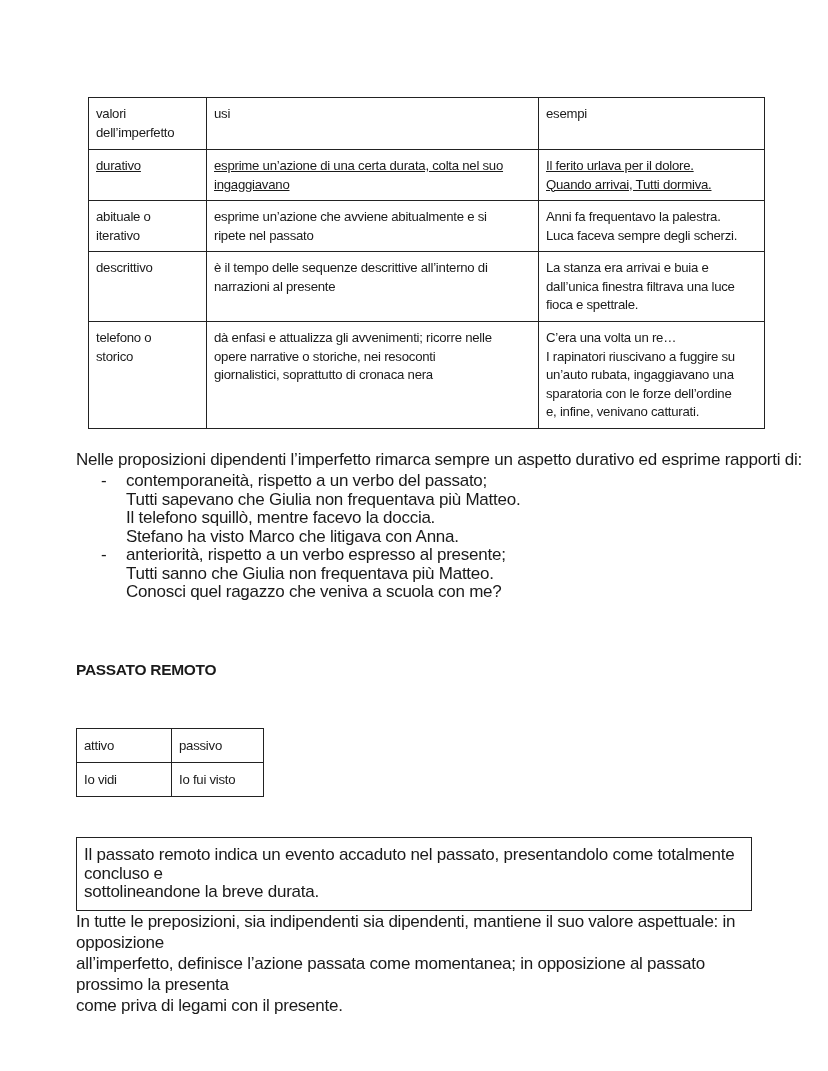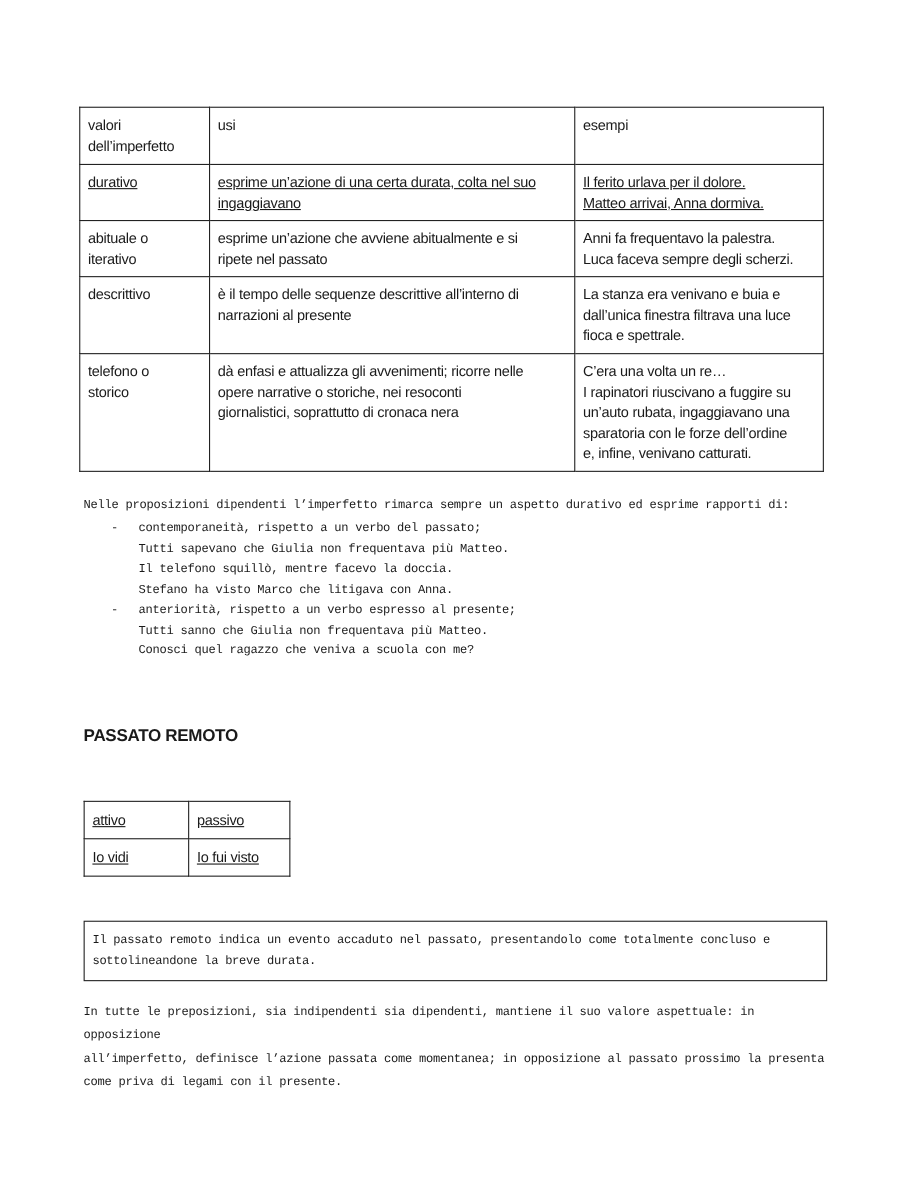--- a/index.html
+++ b/index.html
@@ -2,24 +2,24 @@
 <html><head>
 <meta charset="utf-8">
 <style>
   html, body { margin: 0; padding: 0; background: #ffffff; }
   body {
     width: 828px; height: 1071px; position: relative; overflow: hidden;
     font-family: "Liberation Sans Narrow", "Liberation Sans", sans-serif;
     color: #1a1a1a;
   }
   .page { position: absolute; left: 0; top: 0; width: 828px; height: 1071px; }
-  .txt { font-size: 11px; letter-spacing: -0.25px; line-height: 18.5px; font-family: Liberation Mono, monospace; }
+  .txt { font-size: 17px; letter-spacing: -0.25px; line-height: 18.5px; }
 
   table.main {
-    position: absolute; left: 72px; top: 97px; width: 676px;
+    position: absolute; left: 88px; top: 97px; width: 676px;
     border-collapse: collapse; table-layout: fixed;
   }
   table.main td {
     border: 1.5px solid #222; vertical-align: top;
     padding: 7px 7px 6px 7px;
     font-size: 13.2px; letter-spacing: -0.25px; line-height: 18.5px;
   }
   table.main col.c1 { width: 118px; }
   table.main col.c2 { width: 332px; }
   table.main col.c3 { width: 226px; }
@@ -36,21 +36,21 @@
   .bullet-dash { position: absolute; left: 25px; top: 0; }
   .example { padding-left: 50px; }
 
   .heading {
     position: absolute; left: 76px; top: 661px;
     font-size: 15.5px; font-weight: bold; letter-spacing: -0.3px;
   }
 
   table.forms {
     position: absolute; left: 76px; top: 728px;
-    border-collapse: collapse; table-layout: fixed; width: 187px; text-decoration: underline;
+    border-collapse: collapse; table-layout: fixed; width: 187px;
   }
   table.forms td {
     border: 1.5px solid #222; padding: 8px 7px 6px 7px; height: 19px;
     font-size: 13.2px; letter-spacing: -0.25px; line-height: 18.5px;
     vertical-align: top;
   }
   table.forms col.f1 { width: 95px; }
   table.forms col.f2 { width: 92px; }
 
   .defbox {
@@ -86,21 +86,21 @@
     <tr class="r1">
       <td>
         <span class="line">durativo</span>
       </td>
       <td>
         <span class="line">esprime un’azione di una certa durata, colta nel suo</span>
         <span class="line">ingaggiavano</span>
       </td>
       <td>
         <span class="line">Il ferito urlava per il dolore.</span>
-        <span class="line">Matteo arrivai, Anna dormiva.</span>
+        <span class="line">Quando arrivai, Tutti dormiva.</span>
       </td>
     </tr>
     <tr class="r2">
       <td>
         <span class="line">abituale o</span>
         <span class="line">iterativo</span>
       </td>
       <td>
         <span class="line">esprime un’azione che avviene abitualmente e si</span>
         <span class="line">ripete nel passato</span>
@@ -112,21 +112,21 @@
     </tr>
     <tr class="r3">
       <td>
         <span class="line">descrittivo</span>
       </td>
       <td>
         <span class="line">è il tempo delle sequenze descrittive all’interno di</span>
         <span class="line">narrazioni al presente</span>
       </td>
       <td>
-        <span class="line">La stanza era venivano e buia e</span>
+        <span class="line">La stanza era arrivai e buia e</span>
         <span class="line">dall’unica finestra filtrava una luce</span>
         <span class="line">fioca e spettrale.</span>
       </td>
     </tr>
     <tr class="r4">
       <td>
         <span class="line">telefono o</span>
         <span class="line">storico</span>
       </td>
       <td>

